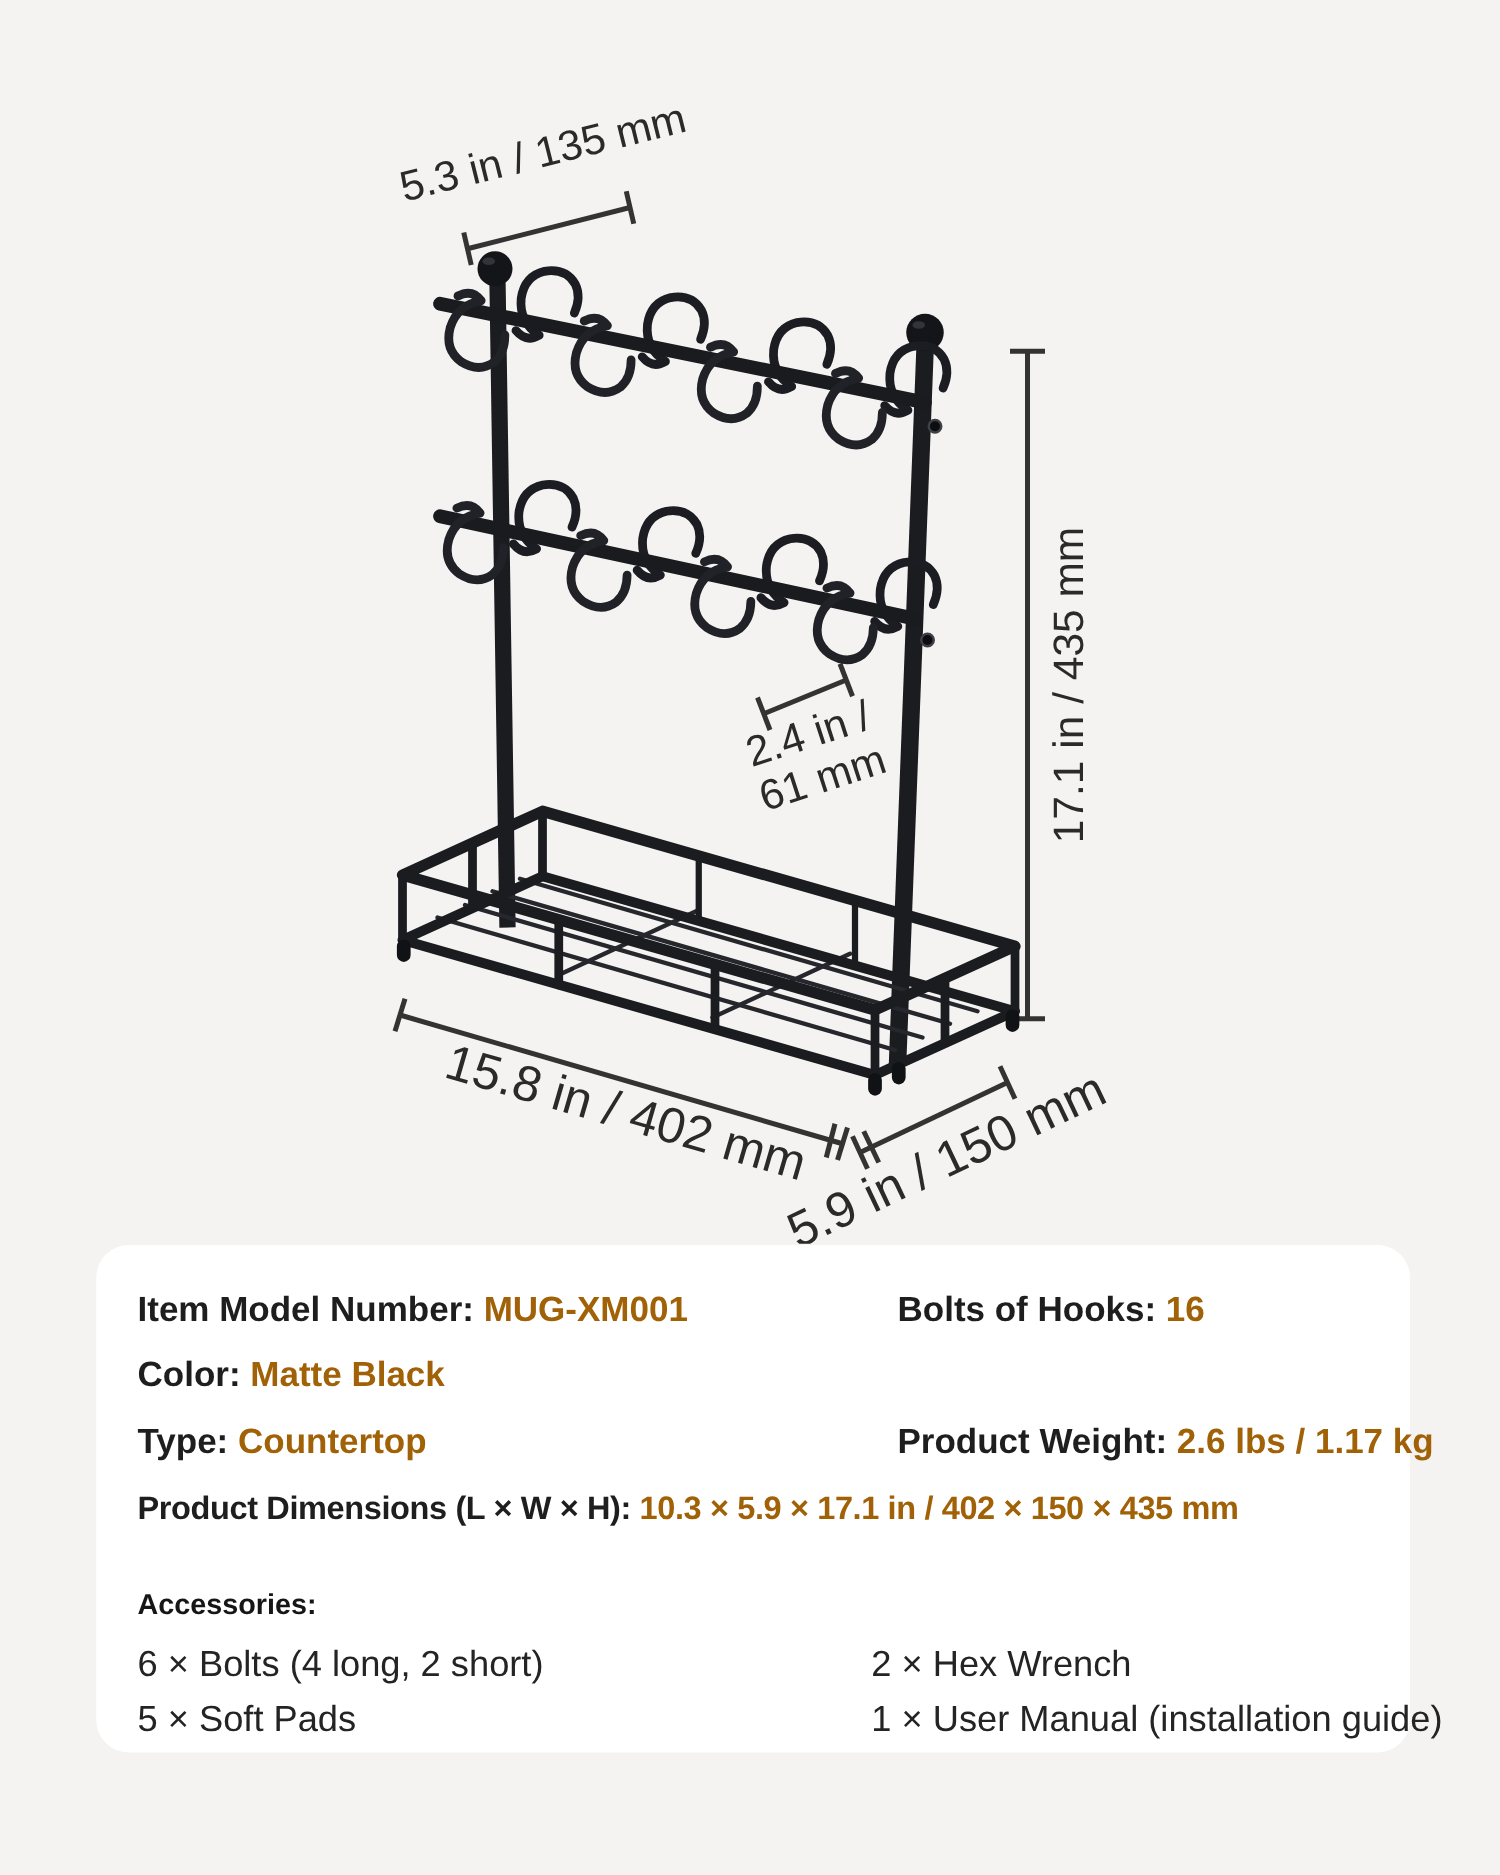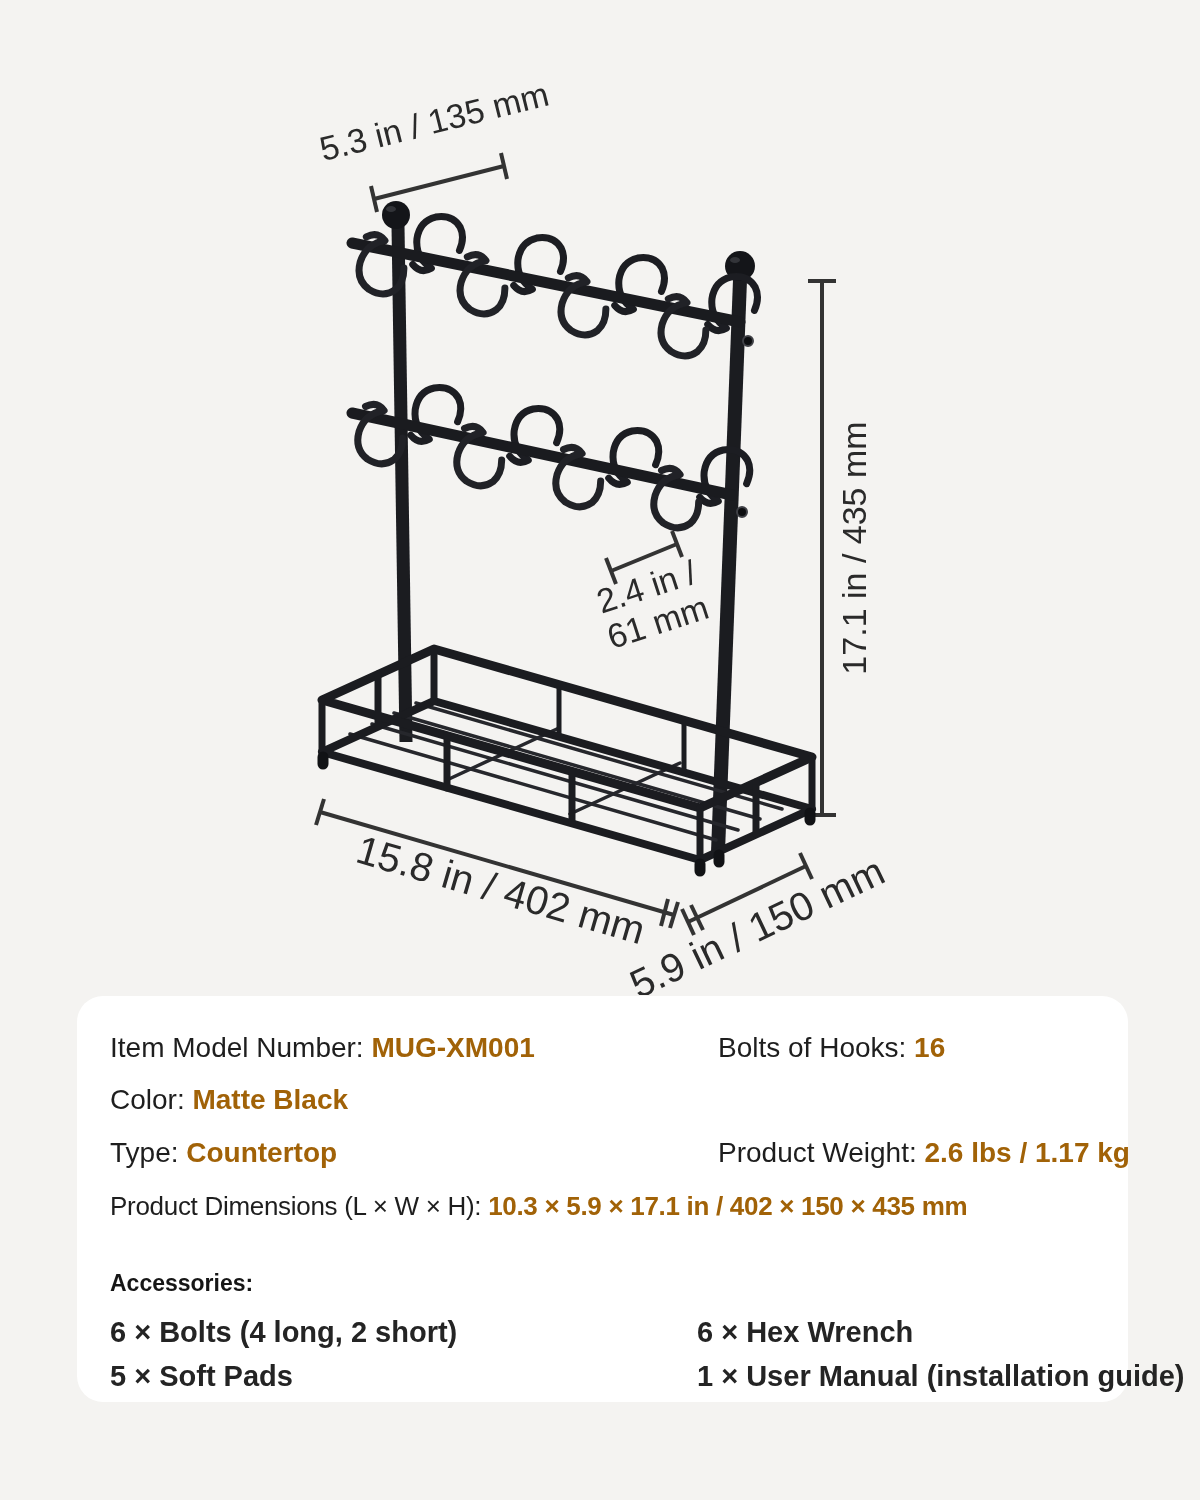--- a/index.html
+++ b/index.html
@@ -24,33 +24,33 @@
     background:#ffffff;
     border-radius:26px;
   }
   .spec-row{
     position:absolute;
     font-size:28px;
     line-height:34px;
     color:#1e1e1e;
     white-space:nowrap;
   }
-  .spec-row .lbl{font-weight:400;color:#1e1e1e;}
+  .spec-row .lbl{font-weight:700;color:#1e1e1e;}
   .spec-row .val{font-weight:700;color:#a16207;}
   .spec-row.dims-row{font-size:26px;letter-spacing:-0.3px;}
   .acc-title{
     position:absolute;
     font-size:23px;line-height:34px;
     font-weight:700;color:#161616;
     white-space:nowrap;
   }
   .acc-item{
     position:absolute;
     font-size:29px;line-height:34px;
-    font-weight:700;color:#242424;
+    font-weight:400;color:#242424;
     white-space:nowrap;
   }
 </style>
 </head>
 <body>
 
 <div class="stage">
 
   <svg class="diagram-svg" width="1200" height="995" viewBox="0 0 1200 995">
     <defs>
@@ -202,18 +202,18 @@
       <span class="lbl">Product Weight: </span><span class="val">2.6 lbs / 1.17 kg</span>
     </div>
 
     <div class="spec-row dims-row" style="left:33px;top:193px">
       <span class="lbl">Product Dimensions (L × W × H): </span><span class="val">10.3 × 5.9 × 17.1 in / 402 × 150 × 435 mm</span>
     </div>
 
     <div class="acc-title" style="left:33px;top:270px">Accessories:</div>
 
     <div class="acc-item" style="left:33px;top:319px">6 × Bolts (4 long, 2 short)</div>
-    <div class="acc-item" style="left:620px;top:319px">6 × Hex Wrench</div>
+    <div class="acc-item" style="left:620px;top:319px">2 × Hex Wrench</div>
     <div class="acc-item" style="left:33px;top:363px">5 × Soft Pads</div>
     <div class="acc-item" style="left:620px;top:363px">1 × User Manual (installation guide)</div>
   </section>
 
 </div>
 
 </body></html>

